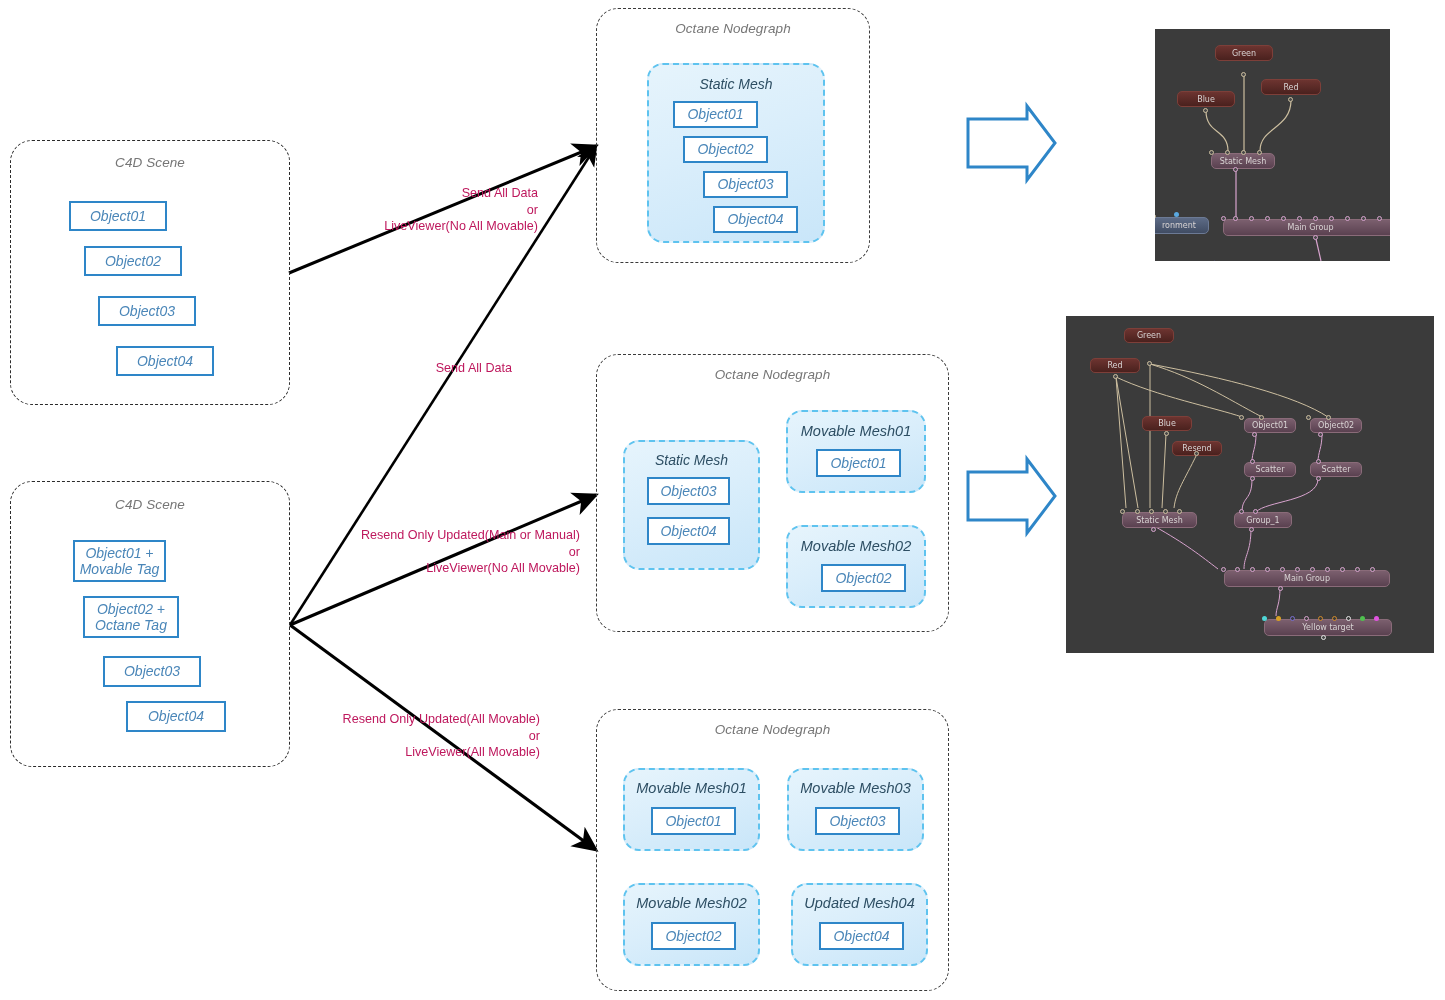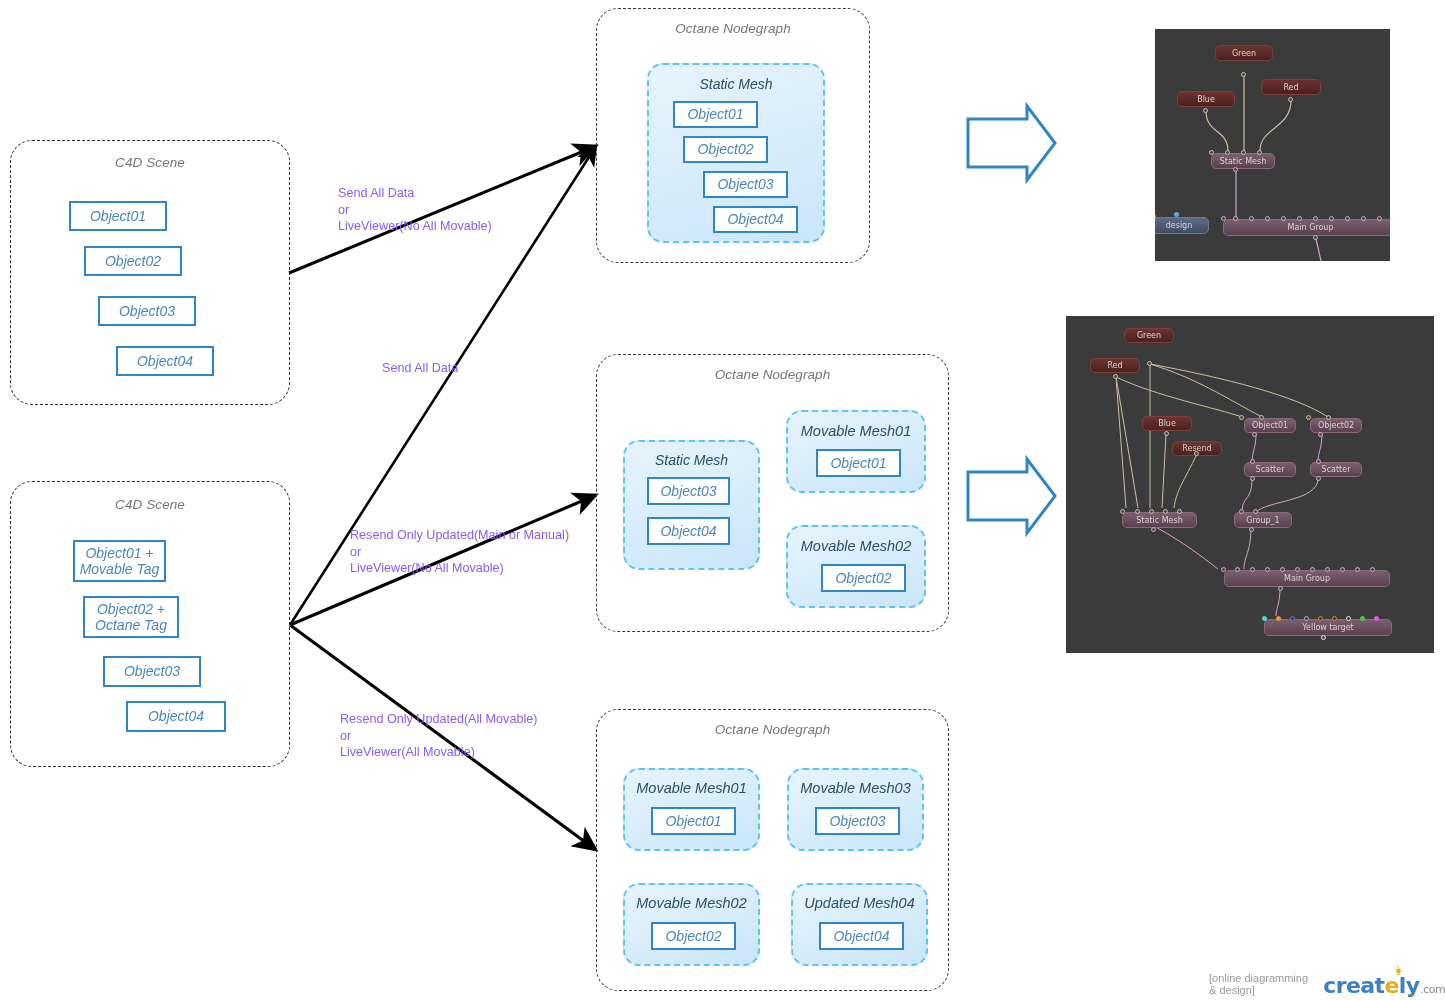--- a/index.html
+++ b/index.html
@@ -57,23 +57,23 @@
     left:0;right:0;
     text-align:center;
     color:#2d4e63;
     font-size:14px;
   }
   .mesh-title.big{font-size:14.5px;}
 
   
   .arrow-label{
     position:absolute;
-    color:#8b5cf6;
+    color:#be185d;
     font-size:12.6px;
-    text-align:left;
+    text-align:right;
     line-height:1.32;
     white-space:pre-line;
   }
 
   
   svg.overlay{position:absolute;left:0;top:0;width:1445px;height:1000px;overflow:visible;pointer-events:none;}
 
   
   .shot{
     position:absolute;
@@ -240,21 +240,21 @@
     <div class="node mat" style="left:22px;top:62px;width:58px;height:16px;">Blue</div>
     <div class="port" style="left:48px;top:79px;"></div>
 
     <div class="node geo" style="left:56px;top:124px;width:64px;height:16px;">Static Mesh</div>
     <div class="port" style="left:54px;top:121px;"></div>
     <div class="port" style="left:70px;top:121px;"></div>
     <div class="port" style="left:86px;top:121px;"></div>
     <div class="port" style="left:102px;top:121px;"></div>
     <div class="port pink" style="left:78px;top:138px;"></div>
 
-    <div class="node env" style="left:-6px;top:188px;width:60px;height:17px;">design</div>
+    <div class="node env" style="left:-6px;top:188px;width:60px;height:17px;">ronment</div>
     <div class="port" style="left:-4px;top:185px;"></div>
     <div class="rt-dot" style="left:19px;top:183px;background:#5aa8e0;"></div>
 
     <div class="node grp" style="left:68px;top:190px;width:175px;height:17px;">Main Group</div>
     <div class="port pink" style="left:66px;top:187px;"></div>
     <div class="port pink" style="left:78px;top:187px;"></div>
     <div class="port pink" style="left:94px;top:187px;"></div>
     <div class="port pink" style="left:110px;top:187px;"></div>
     <div class="port pink" style="left:126px;top:187px;"></div>
     <div class="port pink" style="left:142px;top:187px;"></div>
@@ -357,25 +357,14 @@
     <div class="rt-dot" style="left:224px;top:300px;background:#3b3b3b;border:1.2px solid #7a6fd0;"></div>
     <div class="rt-dot" style="left:238px;top:300px;background:#3b3b3b;border:1.2px solid #d9a4cf;"></div>
     <div class="rt-dot" style="left:252px;top:300px;background:#3b3b3b;border:1.2px solid #d18a2c;"></div>
     <div class="rt-dot" style="left:266px;top:300px;background:#3b3b3b;border:1.2px solid #d18a2c;"></div>
     <div class="rt-dot" style="left:280px;top:300px;background:#3b3b3b;border:1.2px solid #e8e8e8;"></div>
     <div class="rt-dot" style="left:294px;top:300px;background:#4fc04f;"></div>
     <div class="rt-dot" style="left:308px;top:300px;background:#e054e0;"></div>
     <div class="port" style="left:255px;top:319px;border-color:#e8e8e8;"></div>
   </div>
 
-  <div class="wm" style="left:1209px;top:972px;">
-    <span class="wm-tag">[online diagramming &amp; design]</span>
-    <span class="wm-logo" style="position:relative;">
-      <svg class="bulb" viewBox="0 0 12 12">
-        <circle cx="6" cy="5.2" r="2.6" fill="#f0a81e"></circle>
-        <rect x="4.6" y="8" width="2.8" height="1.6" fill="#f0a81e"></rect>
-        <path d="M6 0 L6 1.6 M1.6 2 L2.8 3 M10.4 2 L9.2 3" stroke="#f0a81e" stroke-width="1" fill="none"></path>
-      </svg>
-      <span class="wm-b">creat</span><span class="wm-y">e</span><span class="wm-b">ly</span><span class="wm-com">.com</span>
-    </span>
-  </div>
 
 </div>
 
 </body></html>

